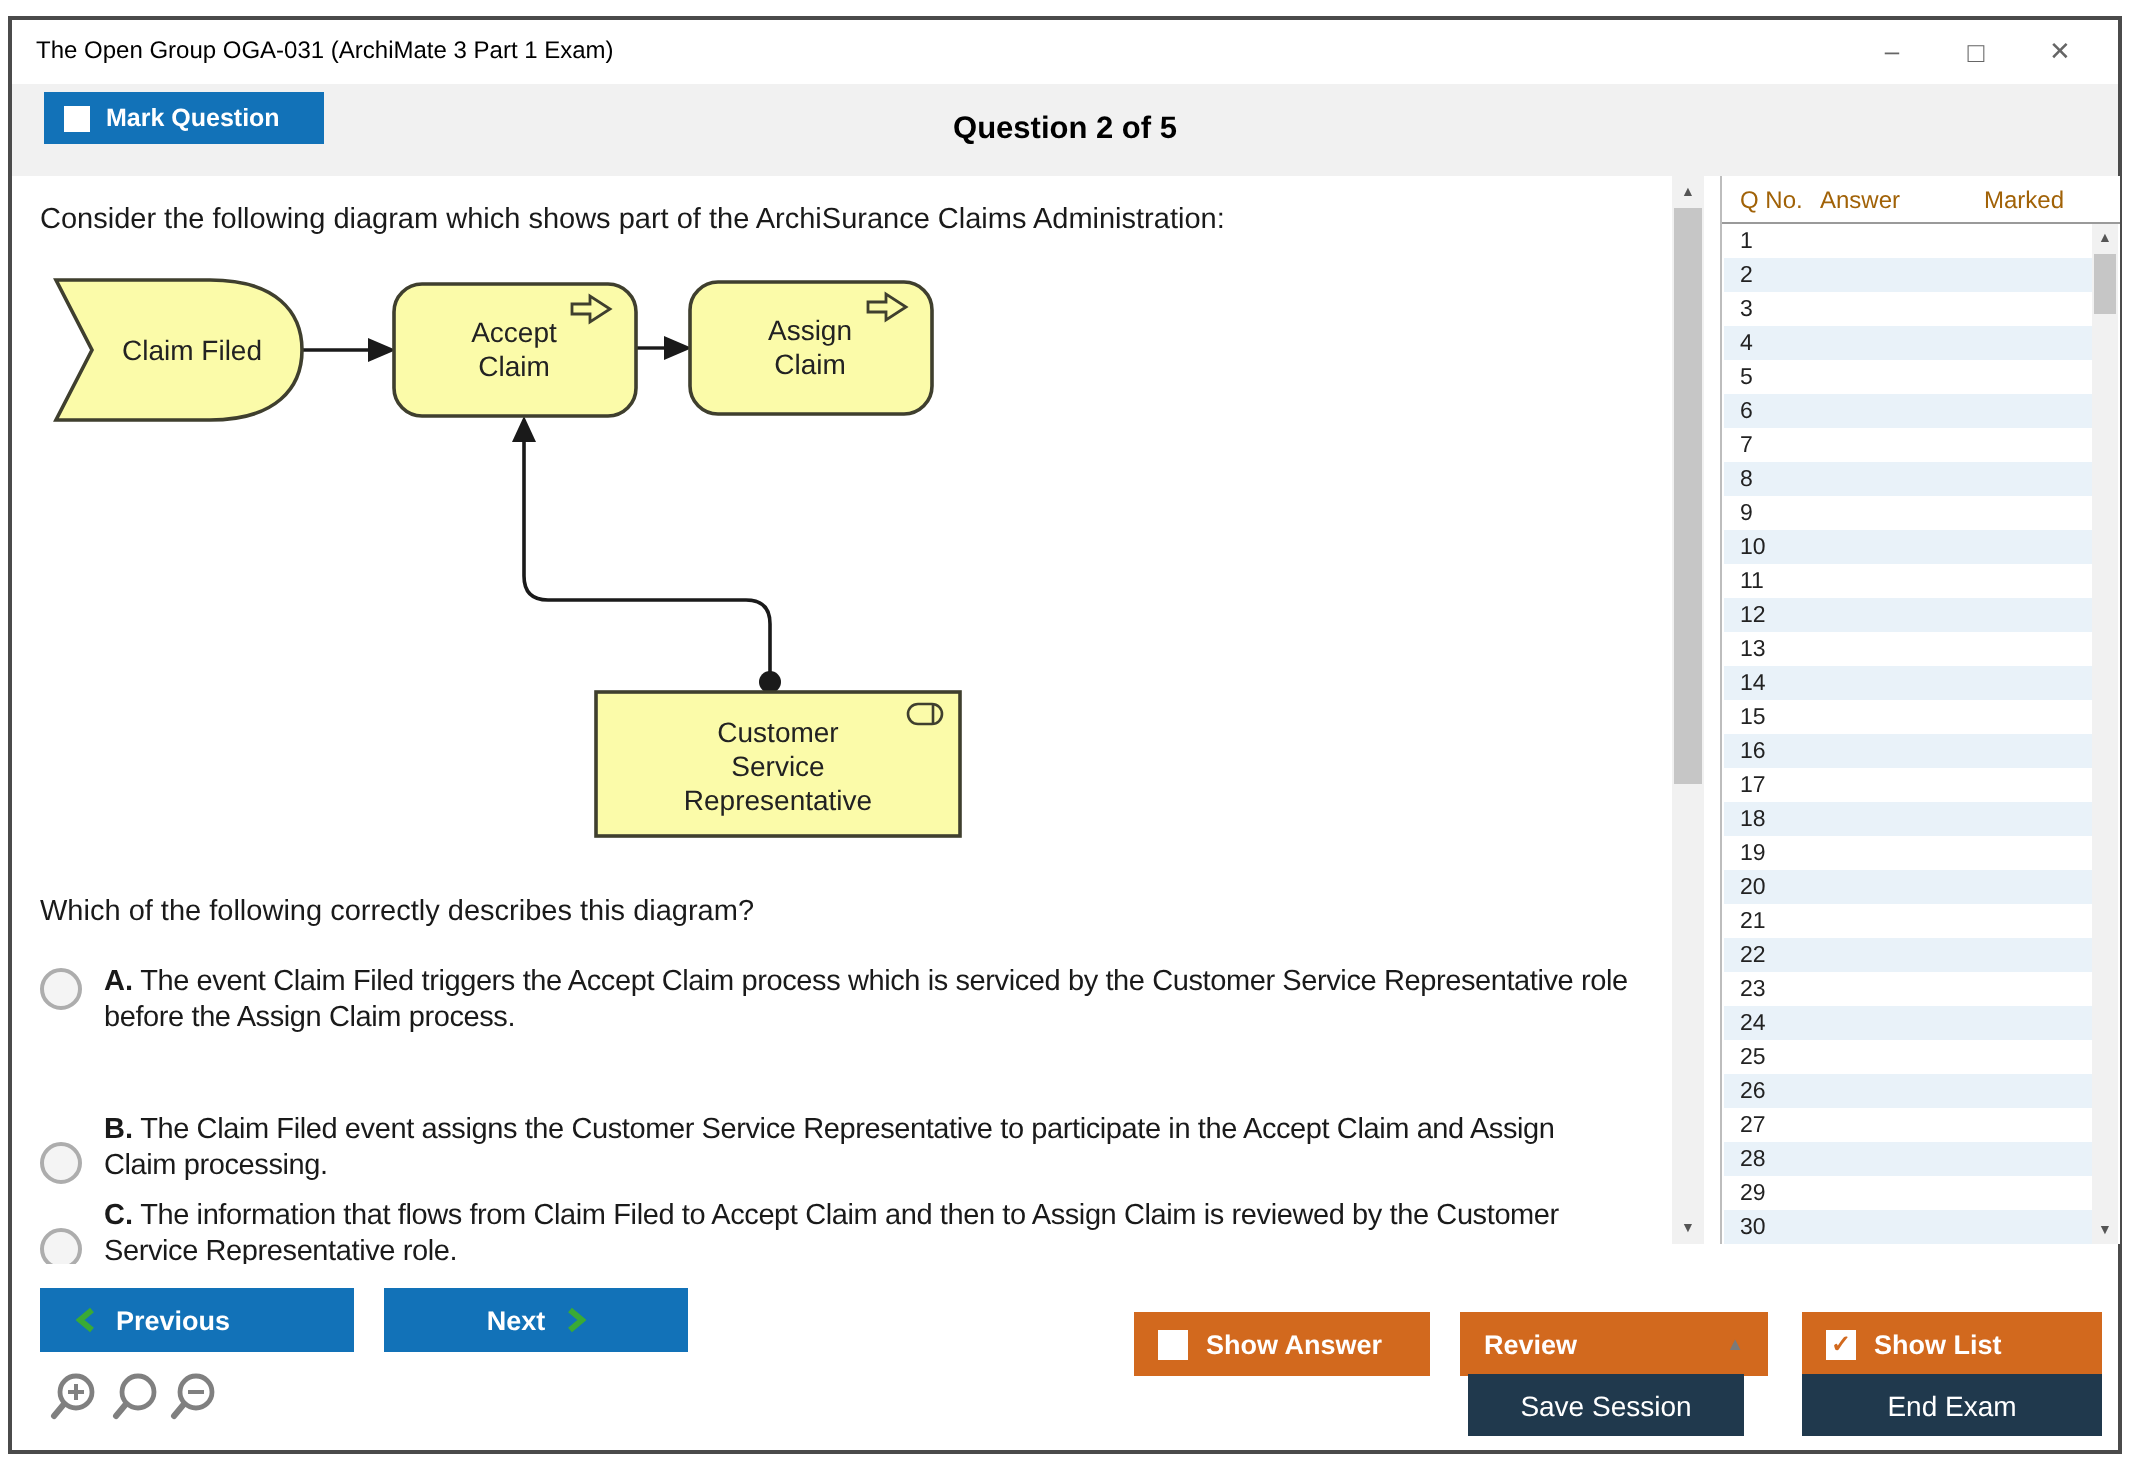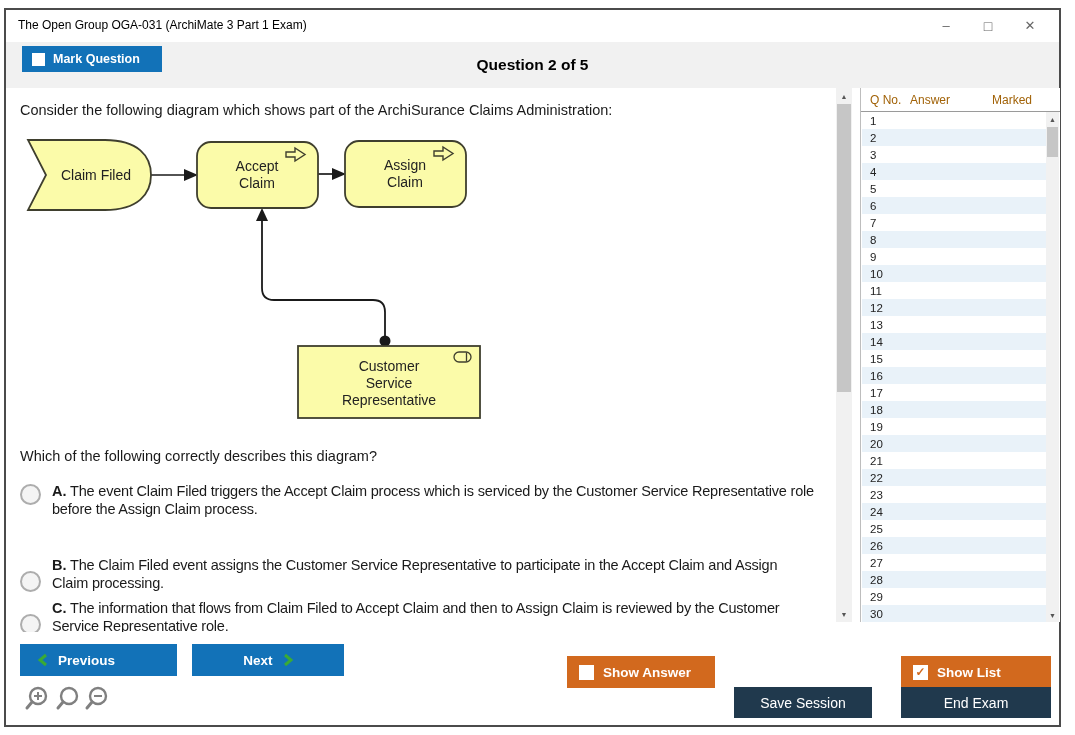--- a/index.html
+++ b/index.html
@@ -361,20 +361,24 @@
         <span>Next</span>
         <svg width="10" height="14" viewBox="0 0 10 14">
           <polyline points="2,2 8,7 2,12" fill="none" stroke="var(--green)" stroke-width="3"></polyline>
           </svg>
       </button>
 
       <button class="btn btn-orange b-showans">
         <span class="cb15"></span>
         <span>Show Answer</span>
       </button>
+      <button class="btn btn-orange b-review">
+        <span>Review</span>
+        <span class="tri">▲</span>
+      </button>
       <button class="btn btn-orange b-showlist">
         <span class="cb15">✓</span>
         <span>Show List</span>
       </button>
 
       <button class="btn btn-navy b-save">
         <span>Save Session</span>
       </button>
       <button class="btn btn-navy b-end">
         <span>End Exam</span>

